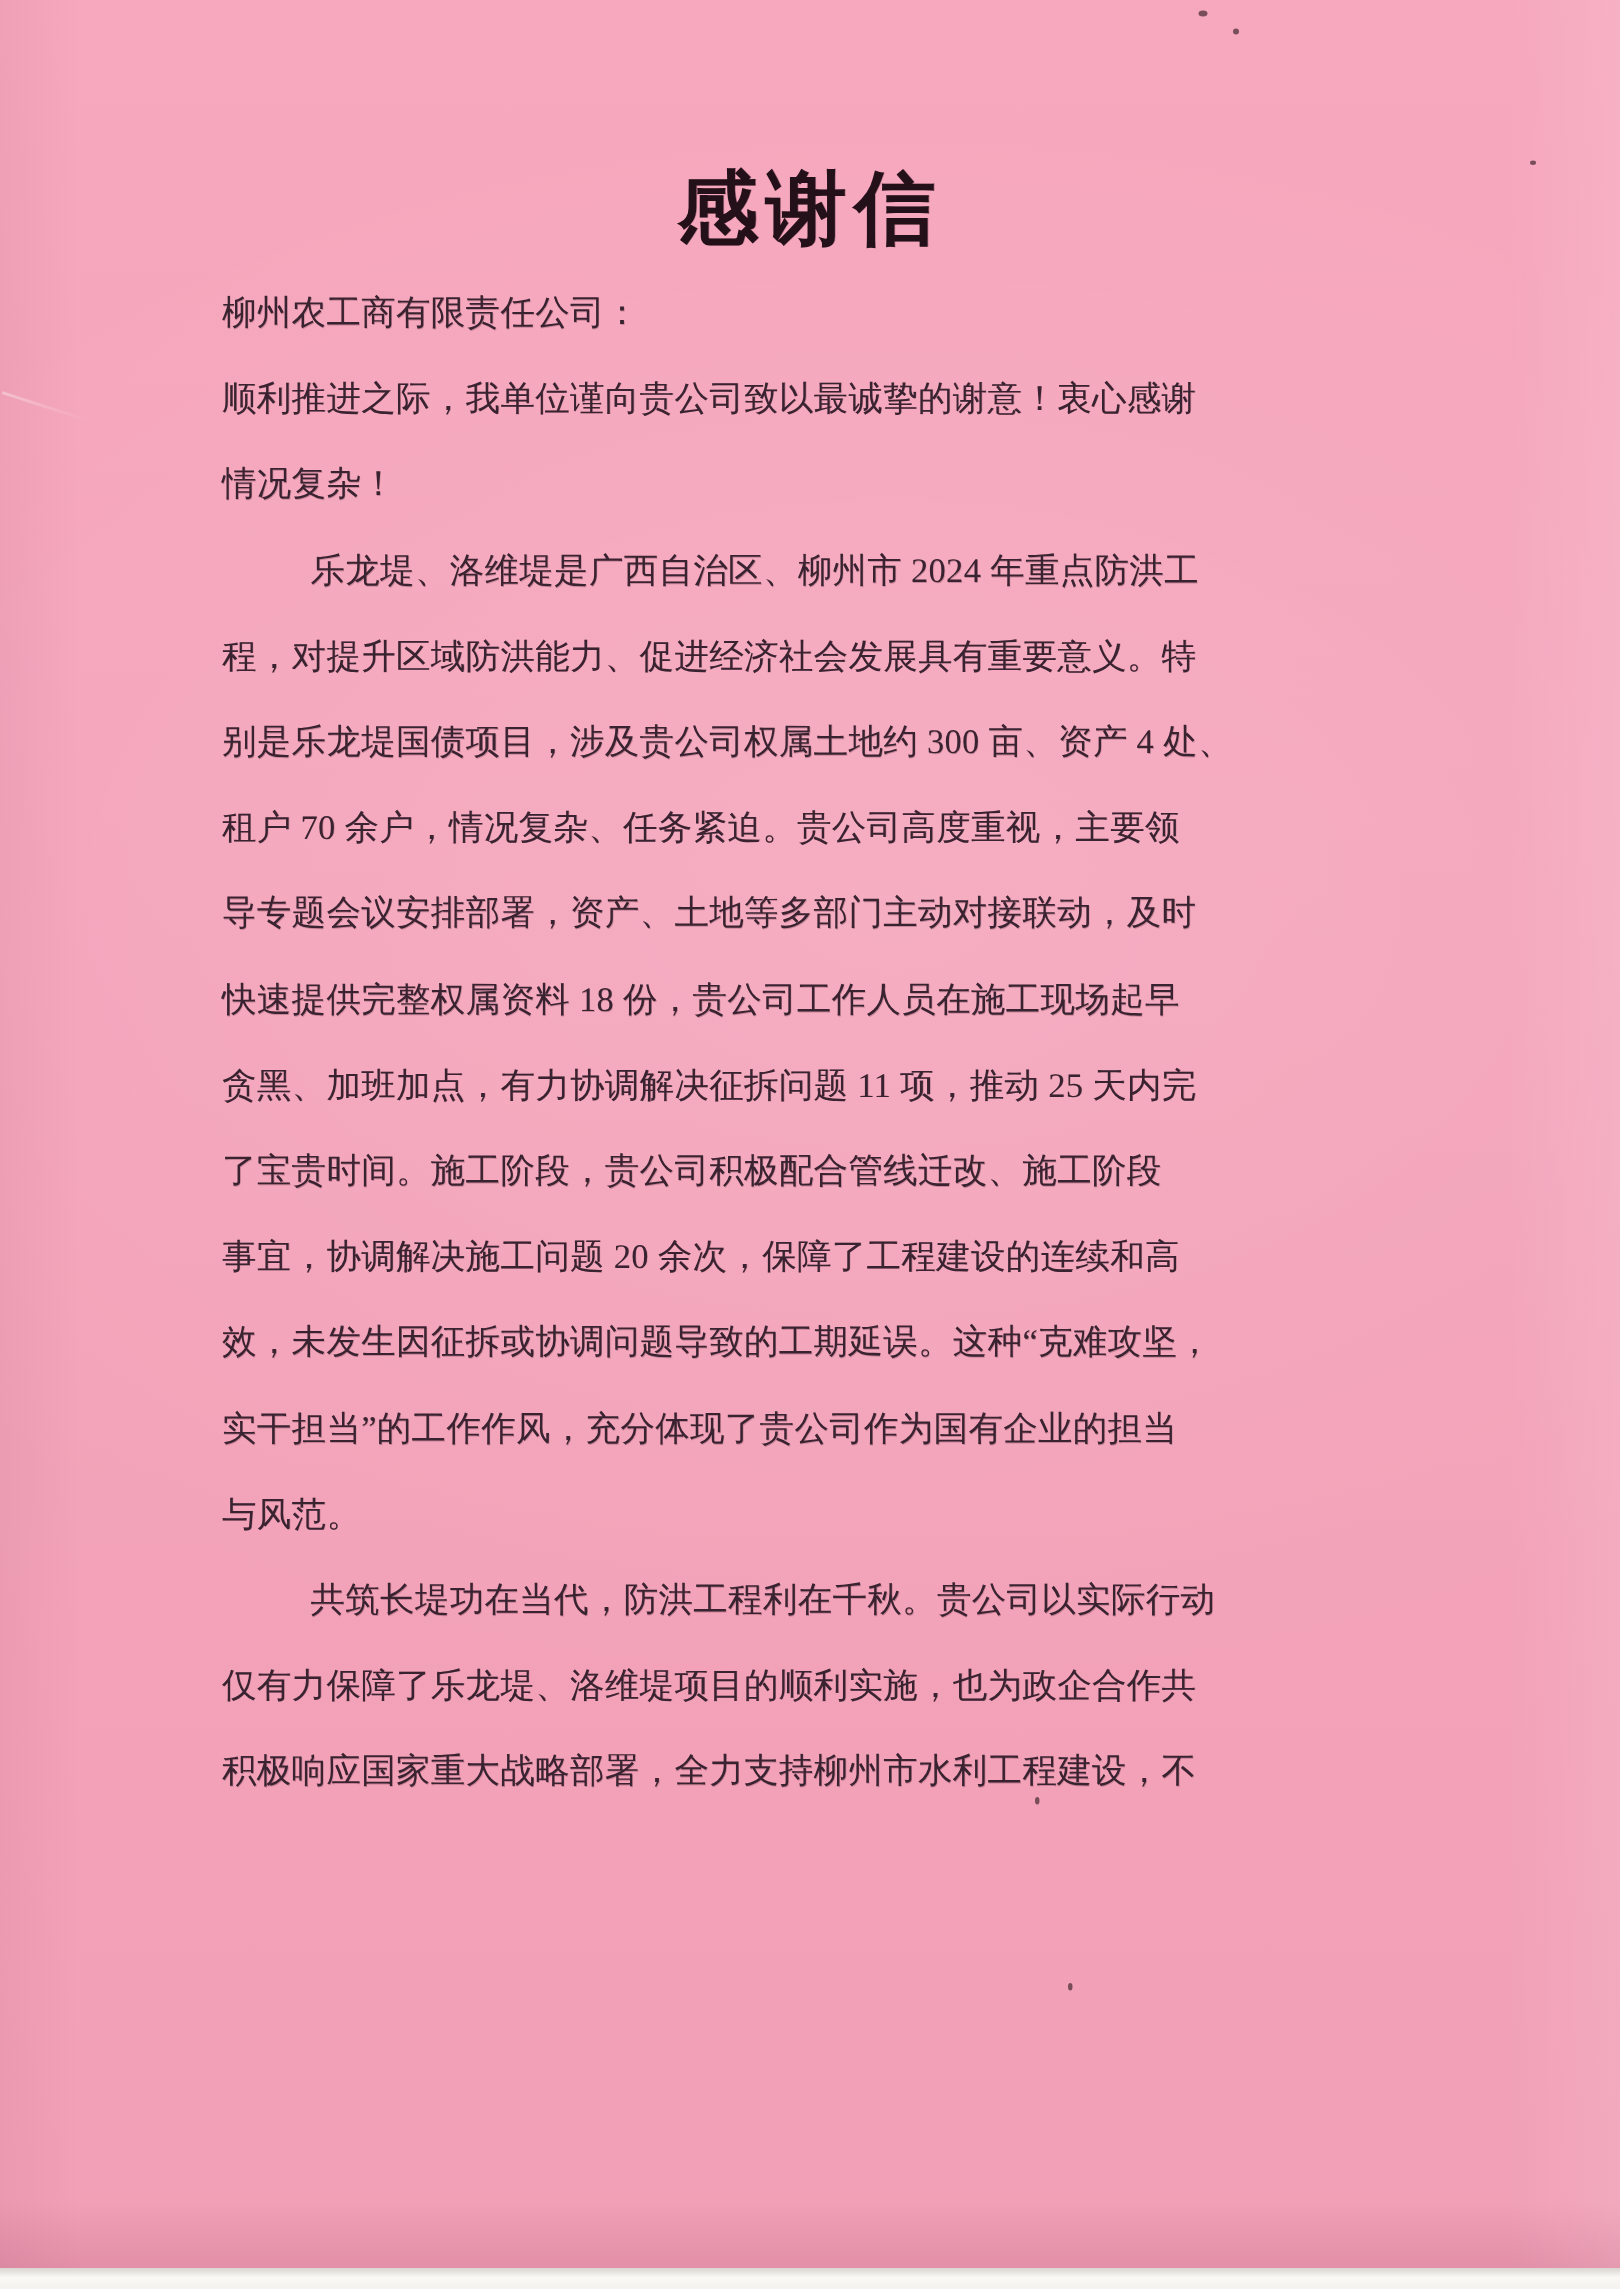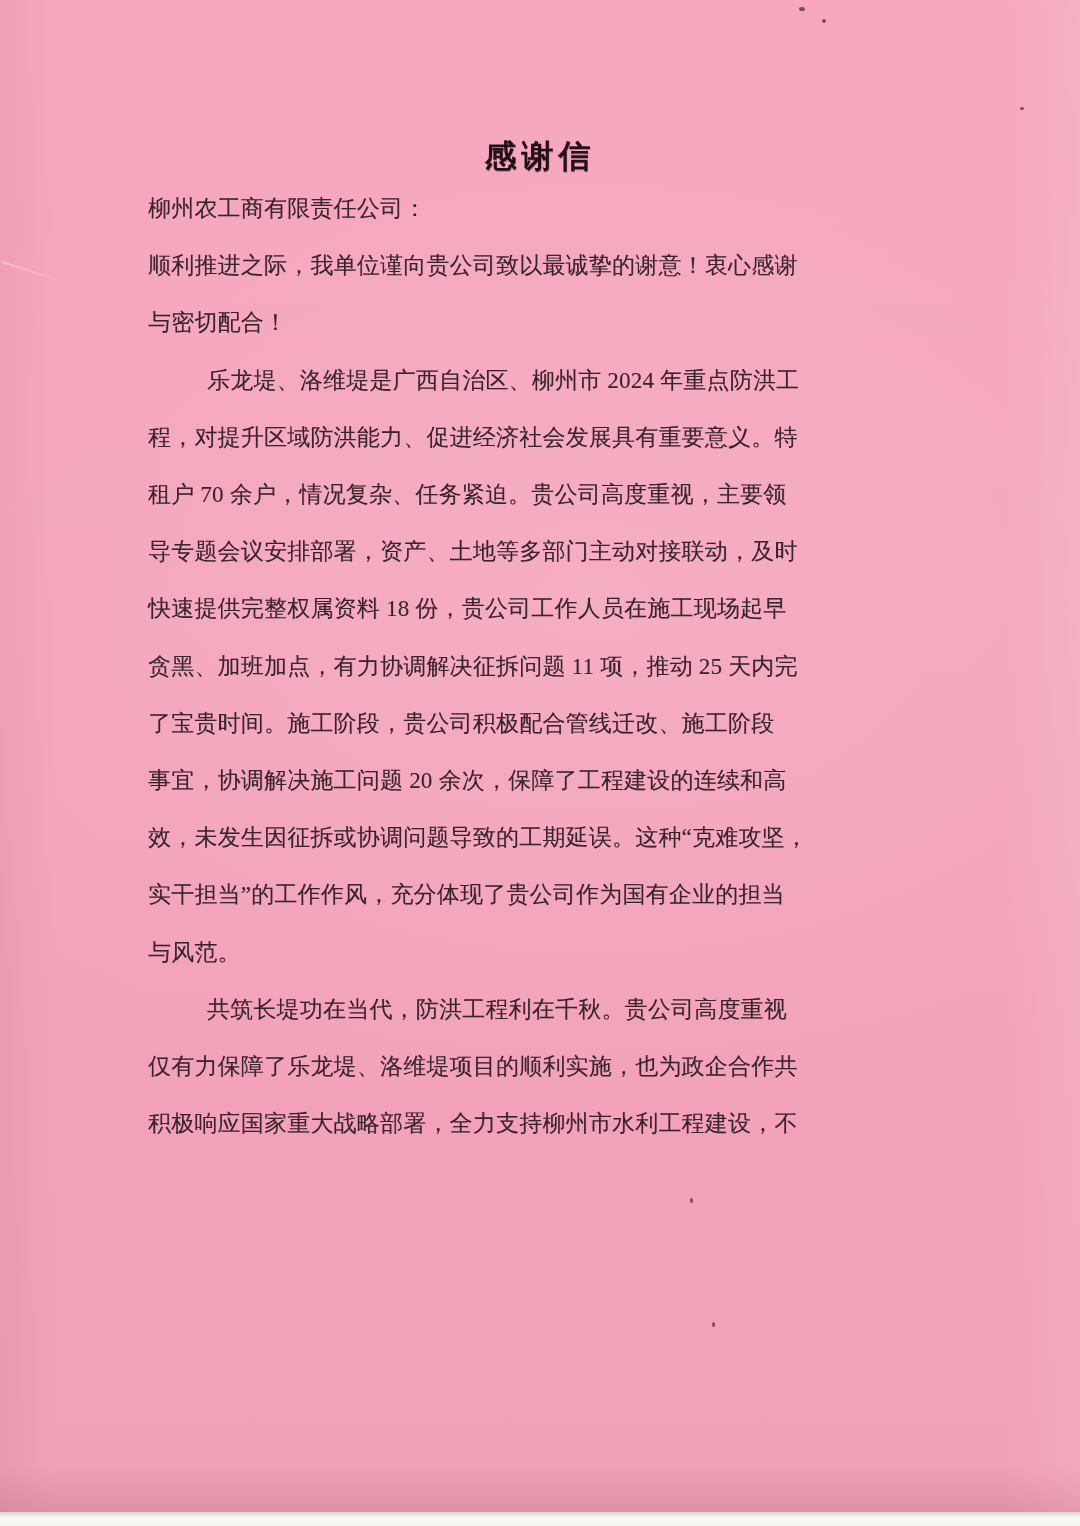--- a/index.html
+++ b/index.html
@@ -36,26 +36,26 @@
     position: absolute;
     left: 0;
     top: 1512px;
     width: 1080px;
     height: 14px;
     background: linear-gradient(180deg, #d9d5d0, #faf9f6 45%, #f4f2ee);
   }
   .title {
     position: absolute;
     left: 0;
-    top: 141px;
+    top: 108px;
     width: 100%;
     text-align: center;
-    font-family: Liberation Mono, monospace;
+    font-family: Liberation Serif, serif;
     font-weight: bold;
-    font-size: 32px;
+    font-size: 54px;
     line-height: 1.15;
     letter-spacing: 5px;
     color: #241019;
     text-shadow: 0.5px 0.5px 0 rgba(60,20,35,0.35);
   }
   .lines {
     position: absolute;
     left: 148px;
     top: 180px;
     width: 810px;
@@ -92,33 +92,34 @@
 
 <div class="scan">
   <div class="paper">
     <div class="crease"></div>
 
     <div class="title">感谢信</div>
 
     <div class="lines">
       <div class="line">柳州农工商有限责任公司：</div>
       <div class="line">顺利推进之际，我单位谨向贵公司致以最诚挚的谢意！衷心感谢</div>
-      <div class="line">与密切配合！</div>
+      <div class="line">情况复杂！</div>
       <div class="line indent">乐龙堤、洛维堤是广西自治区、柳州市 2024 年重点防洪工</div>
       <div class="line">程，对提升区域防洪能力、促进经济社会发展具有重要意义。特</div>
+      <div class="line">别是乐龙堤国债项目，涉及贵公司权属土地约 300 亩、资产 4 处、</div>
       <div class="line">租户 70 余户，情况复杂、任务紧迫。贵公司高度重视，主要领</div>
       <div class="line">导专题会议安排部署，资产、土地等多部门主动对接联动，及时</div>
       <div class="line">快速提供完整权属资料 18 份，贵公司工作人员在施工现场起早</div>
       <div class="line">贪黑、加班加点，有力协调解决征拆问题 11 项，推动 25 天内完</div>
       <div class="line">了宝贵时间。施工阶段，贵公司积极配合管线迁改、施工阶段</div>
       <div class="line">事宜，协调解决施工问题 20 余次，保障了工程建设的连续和高</div>
       <div class="line">效，未发生因征拆或协调问题导致的工期延误。这种“克难攻坚，</div>
       <div class="line">实干担当”的工作作风，充分体现了贵公司作为国有企业的担当</div>
       <div class="line">与风范。</div>
-      <div class="line indent">共筑长堤功在当代，防洪工程利在千秋。贵公司高度重视</div>
+      <div class="line indent">共筑长堤功在当代，防洪工程利在千秋。贵公司以实际行动</div>
       <div class="line">仅有力保障了乐龙堤、洛维堤项目的顺利实施，也为政企合作共</div>
       <div class="line">积极响应国家重大战略部署，全力支持柳州市水利工程建设，不</div>
     </div>
 
     <div class="speck" style="left:799px; top:7px;  width:6px; height:4px;"></div>
     <div class="speck" style="left:822px; top:19px; width:4px; height:4px;"></div>
     <div class="speck" style="left:1020px;top:107px;width:4px; height:3px;"></div>
     <div class="speck" style="left:690px; top:1198px;width:3px;height:5px;"></div>
     <div class="speck" style="left:712px; top:1322px;width:3px;height:5px;"></div>
   </div>

